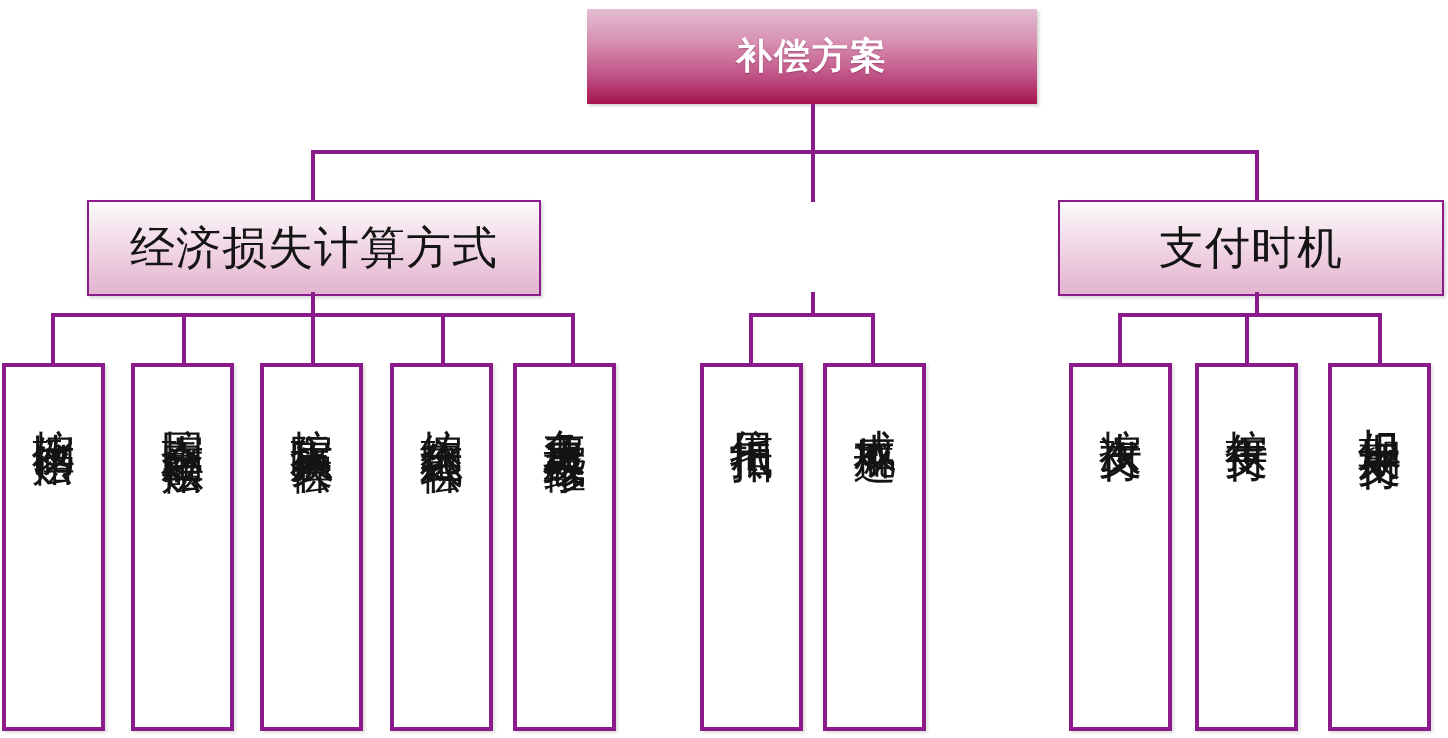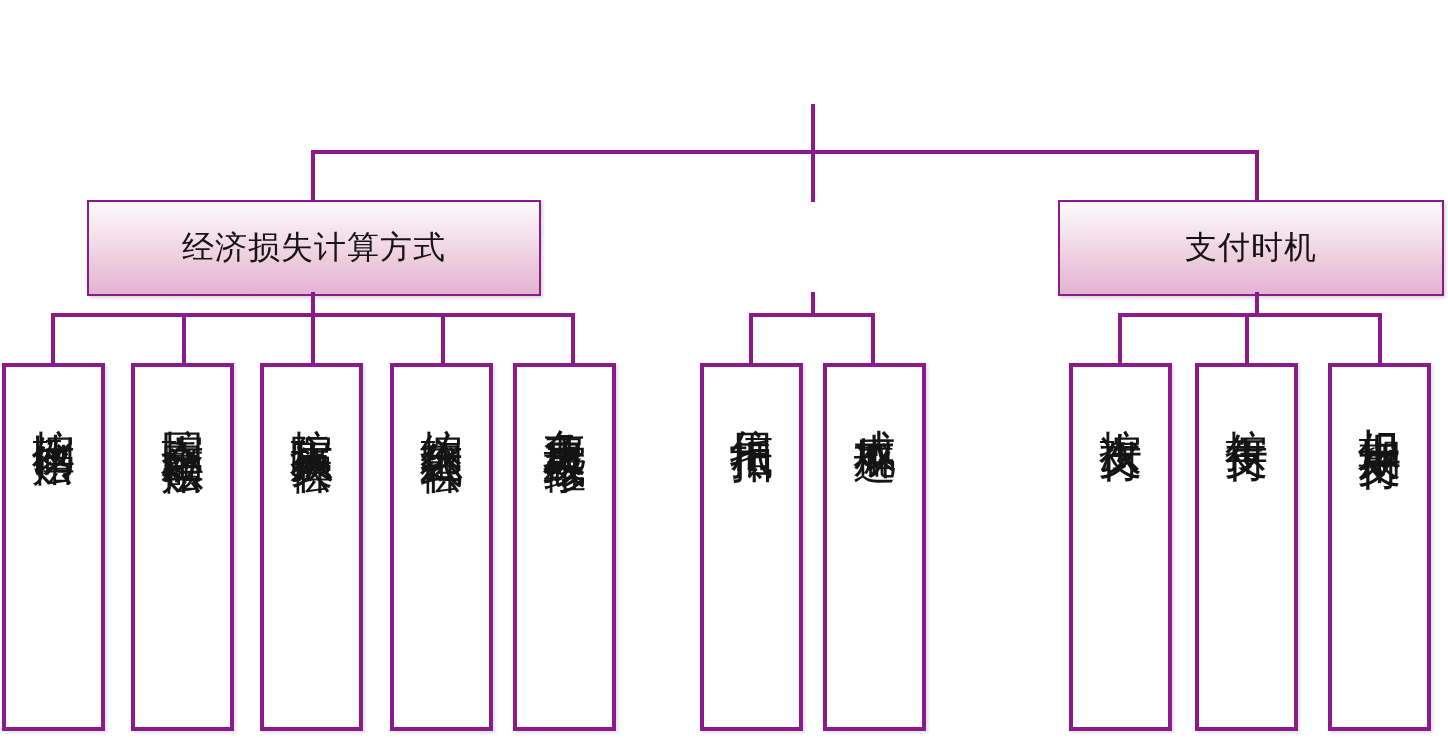--- a/index.html
+++ b/index.html
@@ -55,21 +55,21 @@
     height: 92px;
     background: linear-gradient(to bottom, #fdfafc 0%, #f6e6ef 28%, #ecc9dd 68%, #e2b4d0 100%);
     border: 2px solid #8B1A8B;
     display: flex;
     align-items: center;
     justify-content: center;
     box-shadow: 2px 2px 3px rgba(0,0,0,0.16);
   }
   .node-l2 .txt {
     color: #141414;
-    font-size: 32px;
+    font-size: 45px;
     letter-spacing: 1px;
     white-space: nowrap;
   }
 
   
   .node-leaf {
     position: absolute;
     top: 363px;
     height: 368px;
     width: 103px;
@@ -90,20 +90,23 @@
     letter-spacing: 4px;
     padding-top: 28px;
     white-space: nowrap;
   }
 </style>
 </head>
 <body>
 
 <div id="canvas">
 
+  <div class="node-root">
+    <span class="txt">补偿方案</span>
+  </div>
 
   <div class="conn conn-v" style="left:811px; top:104px; height:48px;"></div>
   <div class="conn conn-h" style="left:311px; top:150px; width:948px;"></div>
   <div class="conn conn-v" style="left:311px; top:150px; height:52px;"></div>
   <div class="conn conn-v" style="left:811px; top:150px; height:52px;"></div>
   <div class="conn conn-v" style="left:1255px; top:150px; height:52px;"></div>
 
   <div class="node-l2" style="left:87px; width:450px;">
     <span class="txt">经济损失计算方式</span>
   </div>

